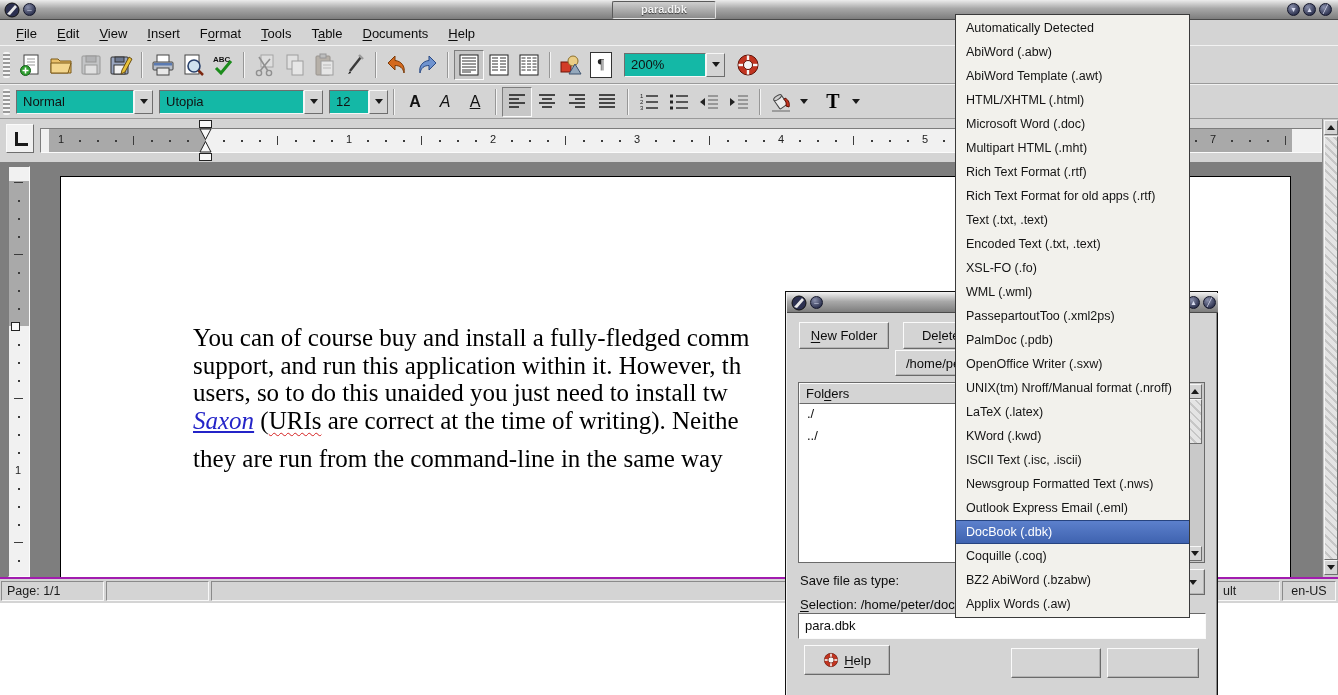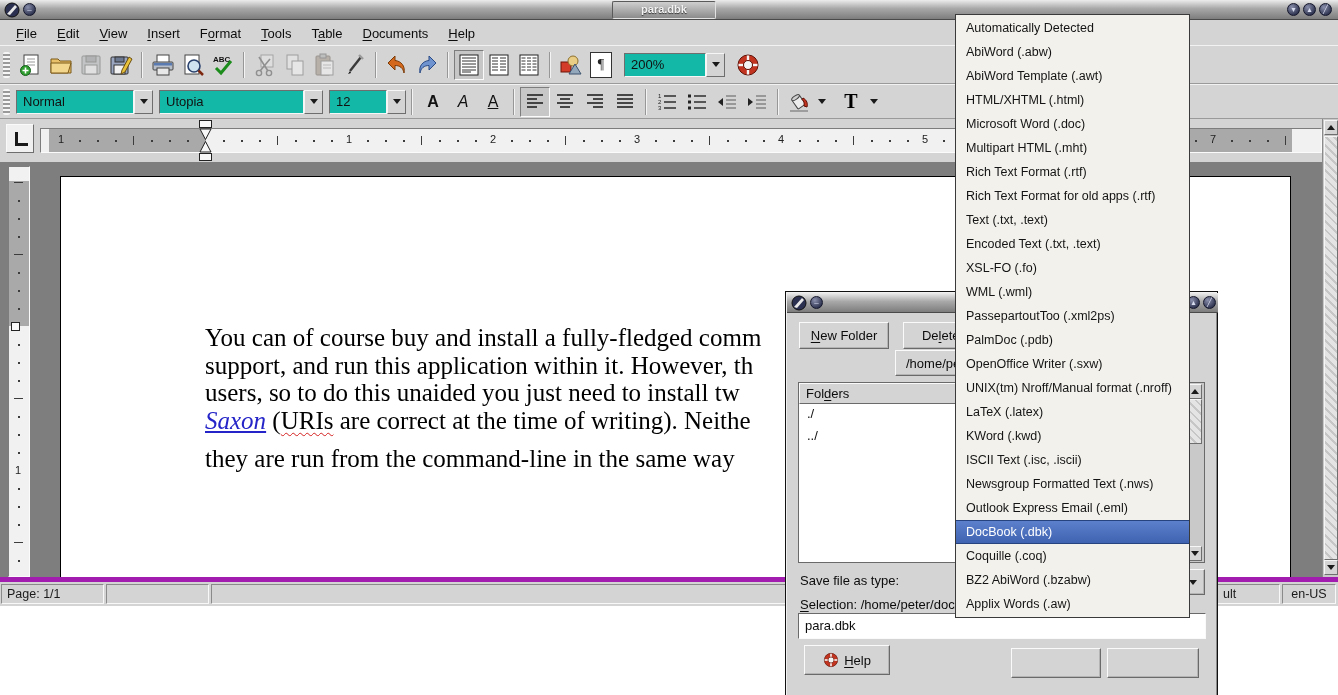--- a/index.html
+++ b/index.html
@@ -62,37 +62,37 @@
   .vtick-num{position:absolute;left:6px;font-size:11px;color:#222;transform:translateY(-50%);}
   .ind-sq{position:absolute;width:13px;height:8px;background:#f8f8f8;border:1px solid #222;box-sizing:border-box;}
 
   
   #doc-area{position:absolute;left:0;top:162px;width:1322px;height:415px;background:#7e7e7e;overflow:hidden;}
   #vruler{position:absolute;left:8px;top:4px;width:22px;height:411px;background:#f1f1f1;
     border:1px solid;border-color:#7d7d7d #fbfbfb #fbfbfb #7d7d7d;box-sizing:border-box;}
   #vruler .vr-margin{position:absolute;left:0;top:14px;width:20px;height:145px;background:#a9a9a9;}
   #page{position:absolute;left:60px;top:14px;width:1231px;height:401px;background:#fff;
     border:1px solid #000;border-bottom:none;box-sizing:border-box;}
-  .doc-line{position:absolute;left:144px;white-space:nowrap;font-family:"Liberation Serif","DejaVu Serif",serif;
+  .doc-line{position:absolute;left:132px;white-space:nowrap;font-family:"Liberation Serif","DejaVu Serif",serif;
     font-size:25px;color:#000;line-height:28px;}
   .doc-link{color:#2424c8;font-style:italic;text-decoration:underline;}
   .misspelled{text-decoration:underline wavy #d42020;text-decoration-thickness:1px;text-underline-offset:3px;}
 
   
   #main-scrollbar{position:absolute;left:1322px;top:119px;width:16px;height:458px;background:#c9c9c9;
     border-left:1px solid #8a8a8a;box-sizing:border-box;}
   .sb-btn{position:absolute;left:1px;width:14px;height:15px;background:#d4d4d4;
     border:1px solid;border-color:#f6f6f6 #6e6e6e #6e6e6e #f6f6f6;box-sizing:border-box;
     display:flex;align-items:center;justify-content:center;}
   .sb-thumb{position:absolute;left:1px;width:14px;background:#e0e0e0;
     background-image:repeating-linear-gradient(45deg,#e4e4e4 0 4px,#c6c6c6 4px 6px);
     border:1px solid;border-color:#f6f6f6 #6e6e6e #6e6e6e #f6f6f6;box-sizing:border-box;}
 
   
-  #statusbar{position:absolute;left:0;top:577px;width:1338px;height:24px;background:#d4d4d4;border-top:5px solid #a21caf;}
+  #statusbar{position:absolute;left:0;top:577px;width:1338px;height:24px;background:#d4d4d4;border-top:2px solid #a21caf;}
   .seg{position:absolute;top:2px;height:20px;border:1px solid;border-color:#8a8a8a #f8f8f8 #f8f8f8 #8a8a8a;
     box-sizing:border-box;font-size:12.5px;color:#1a1a1a;padding:2px 5px;white-space:nowrap;overflow:hidden;}
 
   
   #dialog{position:absolute;left:785px;top:291px;width:433px;height:420px;background:#d4d4d4;
     border:1px solid #111;box-sizing:border-box;z-index:10;
     box-shadow:inset 1px 1px 0 #f0f0f0,inset -1px -1px 0 #8a8a8a;}
   #dialog .titlebar{top:1px;left:1px;width:431px;height:20px;}
   .dlg-btn{position:absolute;background:#d4d4d4;border:1px solid;border-color:#fafafa #6a6a6a #6a6a6a #fafafa;
     box-sizing:border-box;font-size:13px;color:#0c0c0c;display:flex;align-items:center;justify-content:center;
@@ -344,21 +344,21 @@
       </div>
       <div style="width:6px"></div>
       <div class="combo">
         <div class="combo-field" style="width:145px">Utopia</div>
         <div class="combo-arrow">
             <div class="arr-down"></div>
           </div>
       </div>
       <div style="width:6px"></div>
       <div class="combo">
-        <div class="combo-field" style="width:58px">12</div>
+        <div class="combo-field" style="width:40px">12</div>
         <div class="combo-arrow">
             <div class="arr-down"></div>
           </div>
       </div>
       <div class="tb-sep"></div>
       <div class="tb-btn">
           <span class="glyph-letter" style="font-weight:bold">A</span>
         </div>
       <div class="tb-btn">
           <span class="glyph-letter" style="font-style:italic">A</span>

